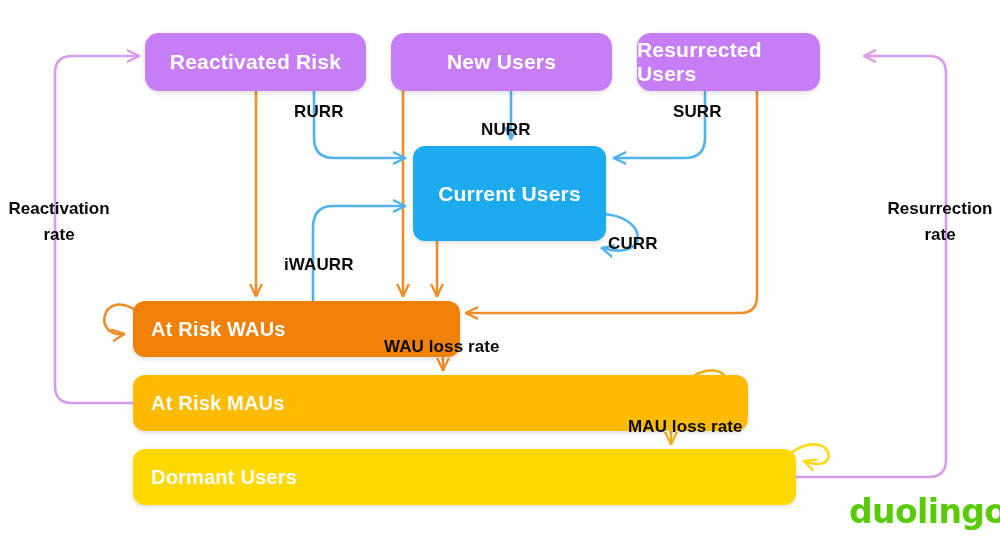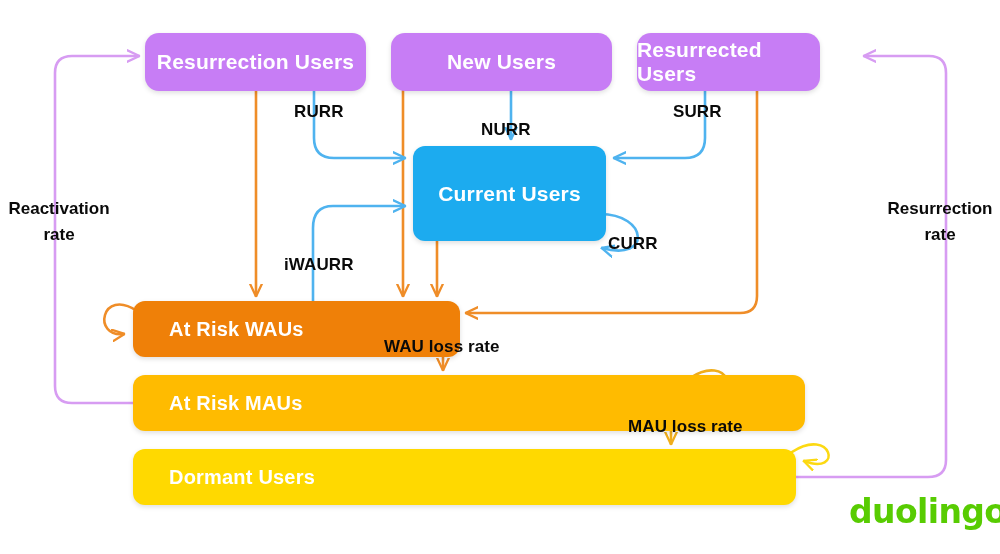--- a/index.html
+++ b/index.html
@@ -19,28 +19,28 @@
     box-sizing:border-box;
     display:flex;
     align-items:center;
     color:#ffffff;
     box-shadow:0 2px 5px rgba(0,0,0,0.13);
     font-weight:600;
     letter-spacing:.2px;
     z-index:5;
   }
   .node.center{justify-content:center;}
-  .node.left{justify-content:flex-start;padding-left:36px;text-align:center;}
+  .node.left{justify-content:flex-start;padding-left:18px;text-align:center;}
 
   .n-react{left:145px;top:33px;width:221px;height:58px;background:#c77df5;font-size:21px;}
   .n-new  {left:391px;top:33px;width:221px;height:58px;background:#c77df5;font-size:21px;}
   .n-resur{left:637px;top:33px;width:183px;height:58px;background:#c77df5;font-size:21px;}
   .n-curr {left:413px;top:146px;width:193px;height:95px;background:#1cabef;font-size:21px;border-radius:12px;}
   .n-wau  {left:133px;top:301px;width:327px;height:56px;background:#ef8008;font-size:20px;border-radius:12px;}
-  .n-mau  {left:133px;top:375px;width:672px;height:56px;background:#ffbb00;font-size:20px;border-radius:12px;}
+  .n-mau  {left:133px;top:375px;width:615px;height:56px;background:#ffbb00;font-size:20px;border-radius:12px;}
   .n-dorm {left:133px;top:449px;width:663px;height:56px;background:#ffd900;font-size:20px;border-radius:12px;}
 
   .edge-label{
     position:absolute;
     color:#0a0a0a;
     font-weight:bold;
     font-size:17px;
     white-space:nowrap;
     z-index:8;
     letter-spacing:.1px;
@@ -126,21 +126,21 @@
 
       <path d="M792,452 C832,426 844,476 804,461" stroke="#fcd912" stroke-width="2.6" marker-end="url(#ar-yellow)"></path>
 
       <path d="M133,403 L72,403 Q55,403 55,386 L55,73 Q55,56 72,56 L139,56" stroke="#d79cf2" stroke-width="2.6" marker-end="url(#ar-purple)"></path>
 
       <path d="M796,477 L928,477 Q946,477 946,460 L946,73 Q946,56 929,56 L864,56" stroke="#d79cf2" stroke-width="2.6" marker-end="url(#ar-purple)"></path>
     </g>
   </svg>
 
   <div class="node center n-react">
-    <span>Resurrection Users</span>
+    <span>Reactivated Risk</span>
   </div>
   <div class="node center n-new">
     <span>New Users</span>
   </div>
   <div class="node center n-resur">
     <span>Resurrected Users</span>
   </div>
   <div class="node center n-curr">
     <span>Current Users</span>
   </div>

